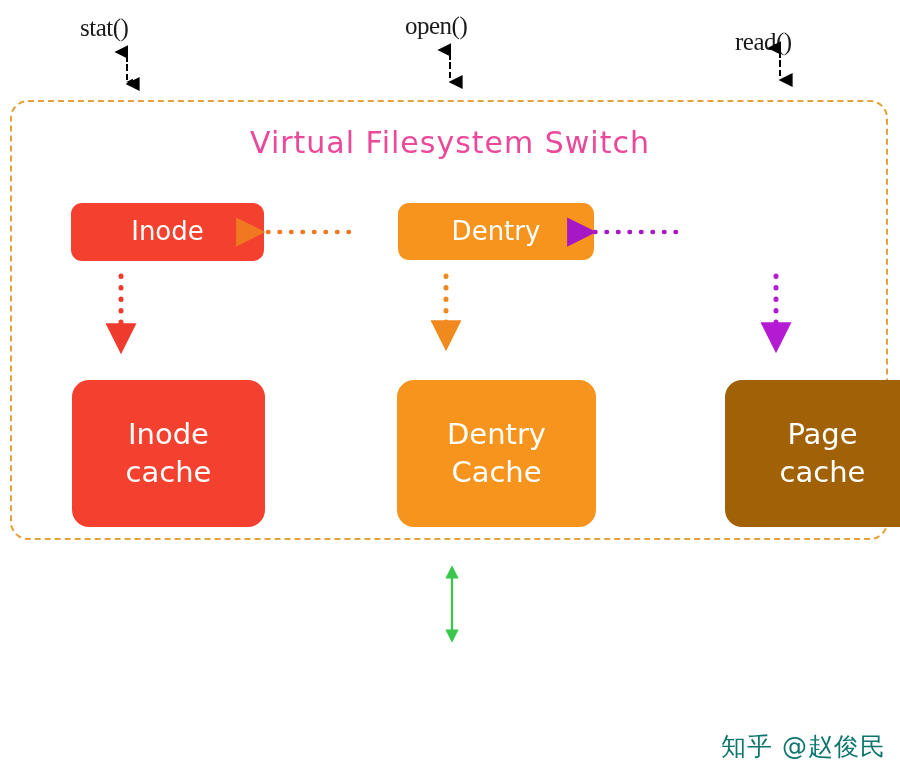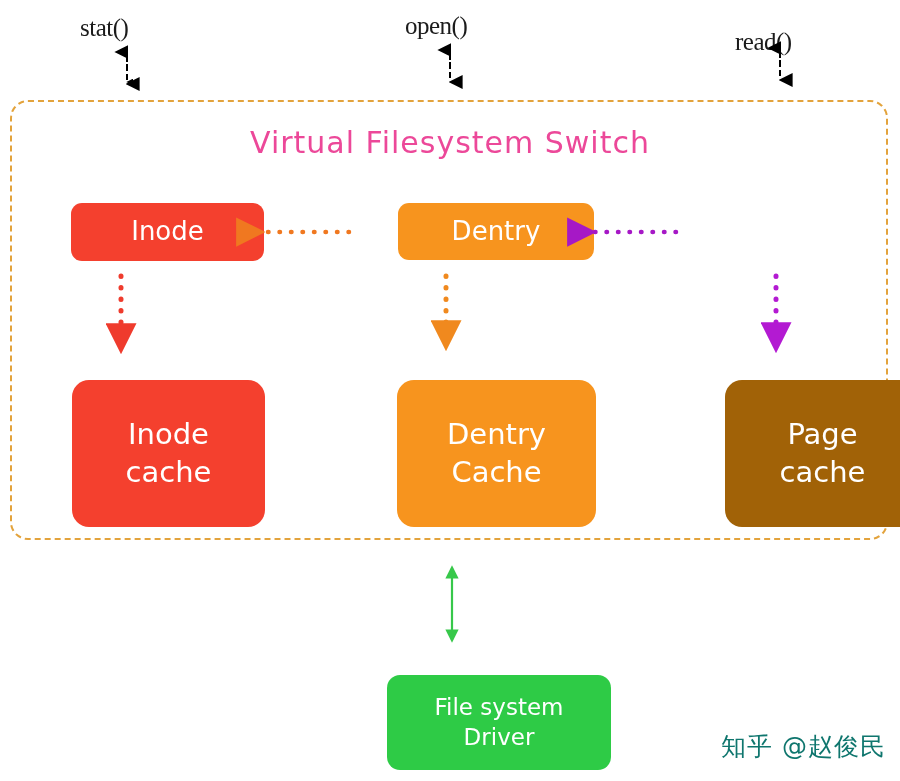--- a/index.html
+++ b/index.html
@@ -94,22 +94,20 @@
 
   <div class="node big" style="left:28px;top:380px;width:193px;height:147px;background:#f4402e;">Inode
 cache</div>
 
   <div class="node big" style="left:353px;top:380px;width:199px;height:147px;background:#f7941e;">Dentry
 Cache</div>
 
   <div class="node big" style="left:681px;top:380px;width:195px;height:147px;background:#a16207;">Page
 cache</div>
 
-  <div class="node driver" style="left:343px;top:675px;width:224px;height:95px;background:#2ecb46;">File system
-Driver</div>
 
   <svg id="connectors" viewBox="0 0 900 781">
     <defs>
       <marker id="tri-black-up" viewBox="0 0 10 10" refX="5" refY="9" markerWidth="7" markerHeight="7" orient="auto-start-reverse">
         <path d="M5 0 L10 10 L0 10 Z" fill="#000000"></path>
       </marker>
       <marker id="tri-black-down" viewBox="0 0 10 10" refX="5" refY="9" markerWidth="7" markerHeight="7" orient="auto">
         <path d="M5 10 L0 0 L10 0 Z" fill="#000000"></path>
       </marker>
       <marker id="tri-orange-left" viewBox="0 0 10 10" refX="8" refY="5" markerWidth="6.5" markerHeight="6.5" orient="auto">

